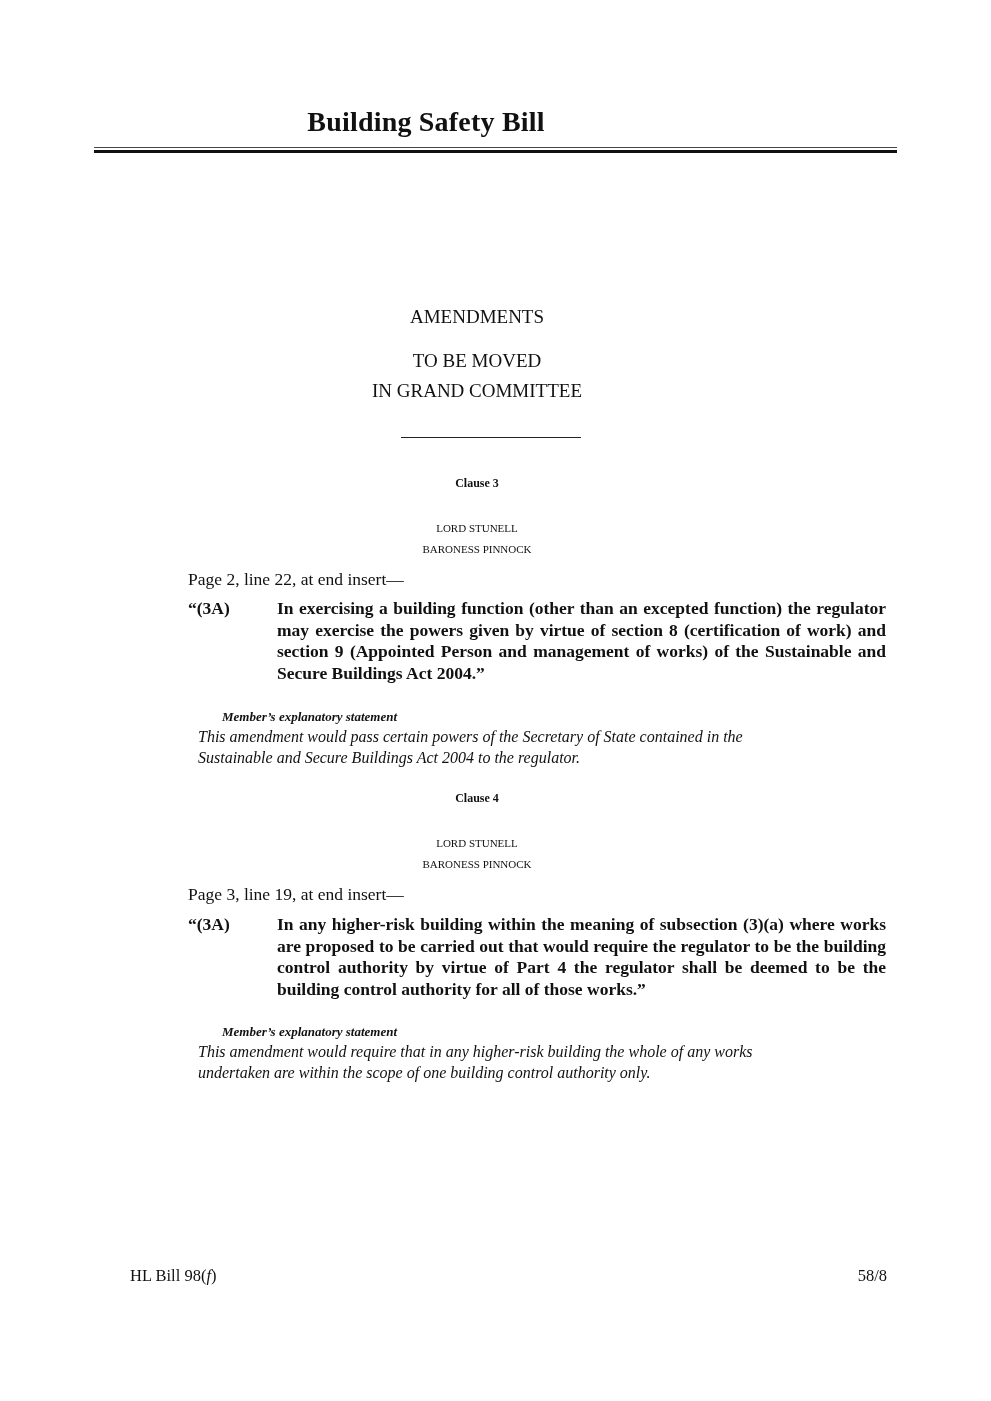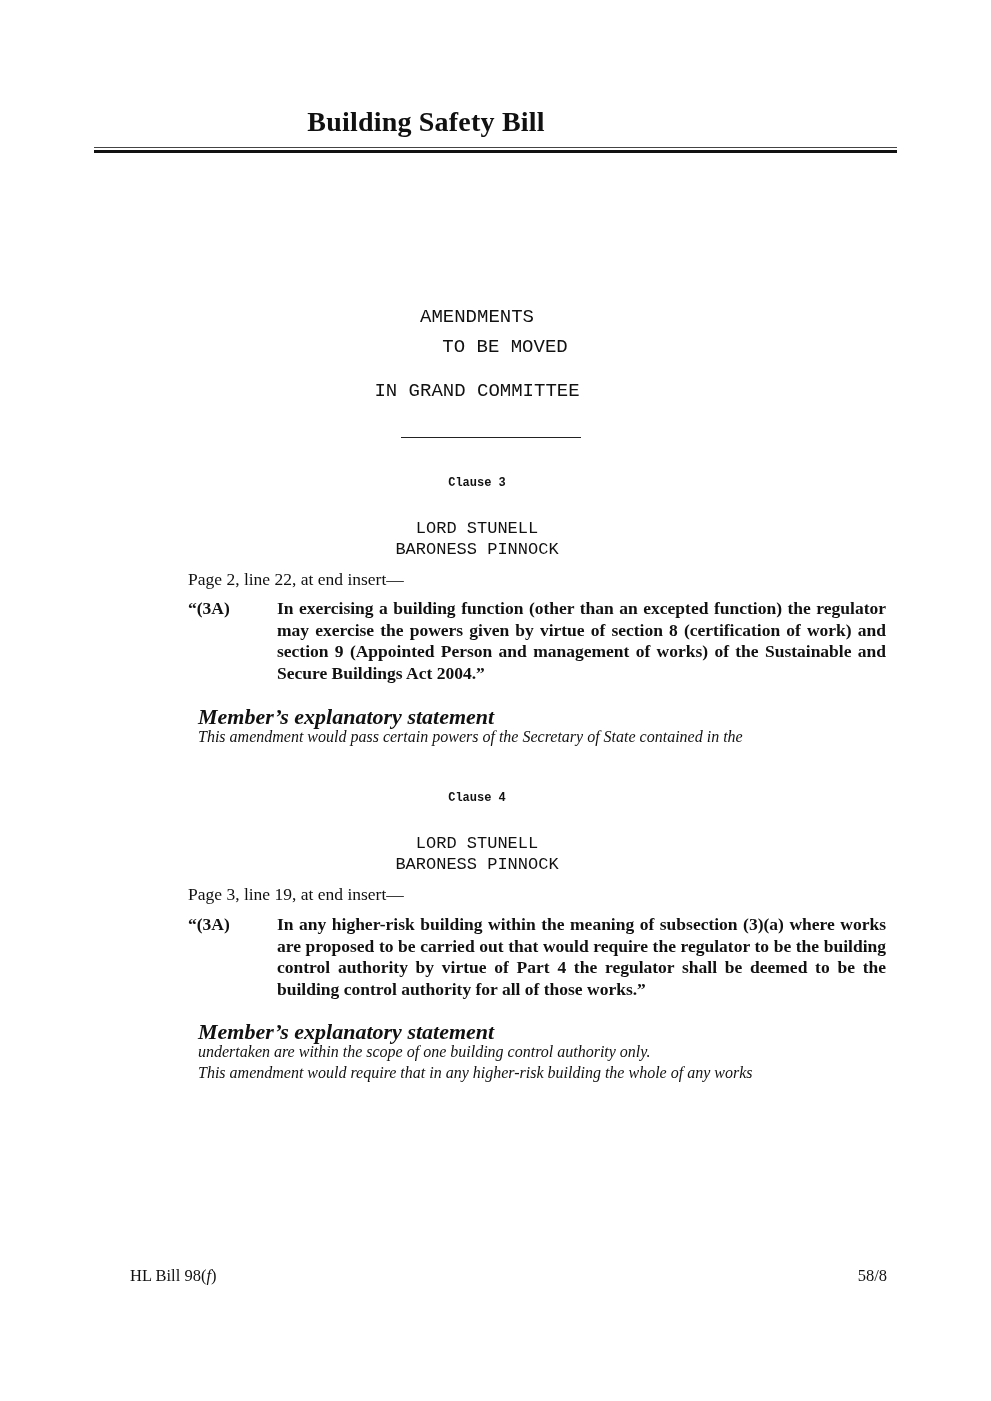--- a/index.html
+++ b/index.html
@@ -9,76 +9,77 @@
     }
     .title {
       position: absolute; left: 0; width: 852px; top: 106px;
       text-align: center; font-weight: bold; font-size: 28px; letter-spacing: 0.2px;
       font-family: "Liberation Serif", serif;
     }
     .rule-thin { position: absolute; left: 94px; width: 803px; top: 147px; height: 1px; background: #444; }
     .rule-thick { position: absolute; left: 94px; width: 803px; top: 150px; height: 3px; background: #111; }
     .center-line {
       position: absolute; left: 0; width: 954px; text-align: center;
-      font-family: Liberation Mono, monospace; font-size: 19px;
+      font-family: Liberation Serif, serif; font-size: 19px;
     }
     .short-rule { position: absolute; left: 401px; width: 180px; top: 437px; height: 1px; background: #222; }
     .clause { font-weight: bold; font-size: 12px; }
-    .members { font-size: 17px; line-height: 21px; text-align: center; }
+    .members { font-size: 11px; line-height: 21px; text-align: center; }
     .text {
       position: absolute; left: 188px; font-family: "Liberation Serif", serif; font-size: 17.5px;
     }
     .amend {
       position: absolute; left: 188px; width: 698px;
       font-family: "Liberation Serif", serif; font-size: 17.5px; line-height: 21.5px; font-weight: bold;
     }
     .amend .num { position: absolute; left: 0; top: 0; }
     .amend .body { margin-left: 89px; text-align: justify; }
     .stmt { position: absolute; left: 198px; width: 700px; font-family: "Liberation Serif", serif; }
-    .stmt .head { font-style: italic; font-weight: bold; font-size: 22px; line-height: 20px; }
+    .stmt .head { font-style: italic; font-weight: bold; font-size: 13px; line-height: 20px; margin-left: 24px; }
     .stmt .body { font-style: italic; font-size: 16px; line-height: 20.5px; }
     .footer { position: absolute; top: 1266px; font-family: "Liberation Serif", serif; font-size: 16.5px; margin-left: 36px; }
   </style>
 </head>
 <body>
 
 <div>
 
   <div class="title">Building Safety Bill</div>
   <div class="rule-thin"></div>
   <div class="rule-thick"></div>
 
   <div class="center-line" style="top:306px;">AMENDMENTS</div>
-  <div class="center-line" style="top:336px;padding-left:28px;">TO BE MOVED</div>
+  <div class="center-line" style="top:350px;">TO BE MOVED</div>
   <div class="center-line" style="top:380px;">IN GRAND COMMITTEE</div>
   <div class="short-rule"></div>
 
   <div class="center-line clause" style="top:476px;">Clause 3</div>
   <div class="center-line members" style="top:518px;">LORD STUNELL</div>
   <div class="center-line members" style="top:539px;">BARONESS PINNOCK</div>
   <div class="text" style="top:569px;">Page 2, line 22, at end insert—</div>
   <div class="amend" style="top:598px;">
     <span class="num">“(3A)</span>
     <div class="body">In exercising a building function (other than an excepted function) the regulator may exercise the powers given by virtue of section 8 (certification of work) and section 9 (Appointed Person and management of works) of the Sustainable and Secure Buildings Act 2004.”</div>
   </div>
   <div class="stmt" style="top:707px;">
     <div class="head">Member’s explanatory statement</div>
     <div class="body">This amendment would pass certain powers of the Secretary of State contained in the</div>
+    <div class="body">Sustainable and Secure Buildings Act 2004 to the regulator.</div>
   </div>
 
   <div class="center-line clause" style="top:791px;">Clause 4</div>
   <div class="center-line members" style="top:833px;">LORD STUNELL</div>
   <div class="center-line members" style="top:854px;">BARONESS PINNOCK</div>
   <div class="text" style="top:884px;">Page 3, line 19, at end insert—</div>
   <div class="amend" style="top:914px;">
     <span class="num">“(3A)</span>
     <div class="body">In any higher-risk building within the meaning of subsection (3)(a) where works are proposed to be carried out that would require the regulator to be the building control authority by virtue of Part 4 the regulator shall be deemed to be the building control authority for all of those works.”</div>
   </div>
   <div class="stmt" style="top:1022px;">
     <div class="head">Member’s explanatory statement</div>
+    <div class="body">This amendment would require that in any higher-risk building the whole of any works</div>
     <div class="body">undertaken are within the scope of one building control authority only.</div>
-    <div class="body">This amendment would require that in any higher-risk building the whole of any works</div>
   </div>
 
   <div class="footer" style="left:94px;"><span>HL Bill 98(</span><i>f</i><span>)</span></div>
   <div class="footer" style="right:104px;">58/8</div>
 
 </div>
 
 </body></html>

